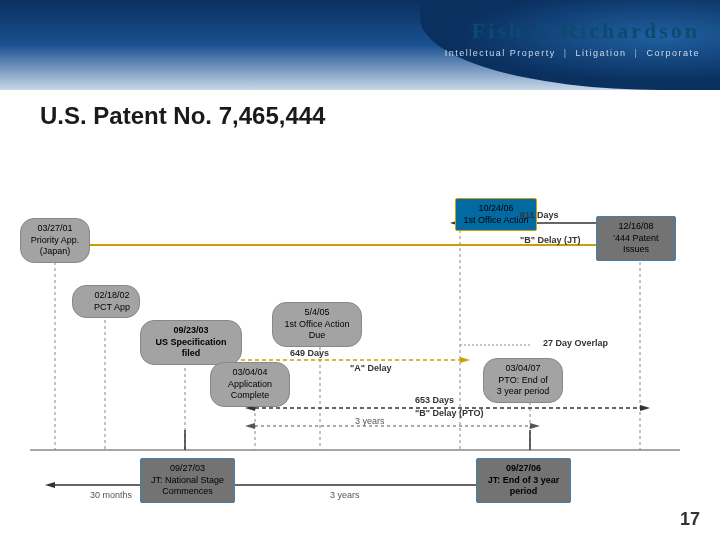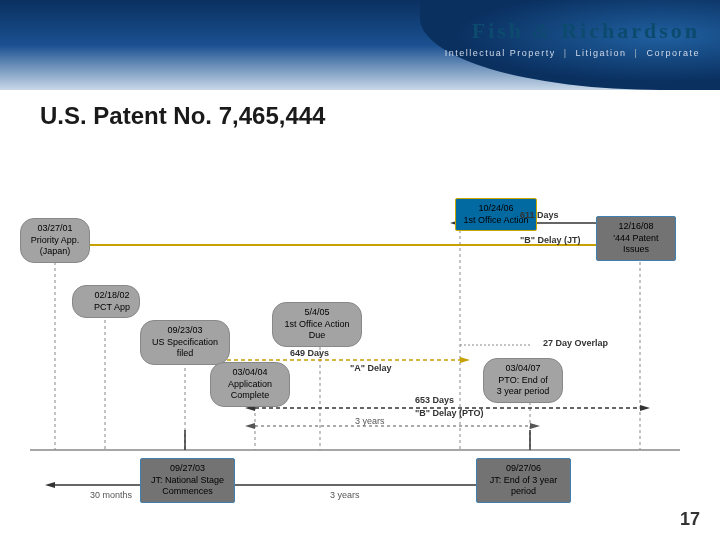--- a/index.html
+++ b/index.html
@@ -235,21 +235,21 @@
   </svg>
 
   <div class="timeline-box gray" style="left:20px; top:128px; width:70px;">
     <span>03/27/01<br>Priority App.<br>(Japan)</span>
   </div>
 
   <div class="timeline-box gray" style="left:72px; top:195px; width:68px;padding-left:18px;">
     <span>02/18/02<br>PCT App</span>
   </div>
 
-  <div class="timeline-box gray" style="left:140px; top:230px; width:90px;">
+  <div class="timeline-box gray" style="left:140px; top:230px; width:102px;font-weight:bold;">
     <span>09/23/03<br>US Specification filed</span>
   </div>
 
   <div class="timeline-box gray" style="left:210px; top:272px; width:80px;">
     <span>03/04/04<br>Application<br>Complete</span>
   </div>
 
   <div class="timeline-box gray" style="left:272px; top:212px; width:90px;">
     <span>5/4/05<br>1st Office Action Due</span>
   </div>
@@ -263,21 +263,21 @@
   </div>
 
   <div class="timeline-box gray" style="left:483px; top:268px; width:80px;">
     <span>03/04/07<br>PTO: End of<br>3 year period</span>
   </div>
 
   <div class="timeline-box blue" style="left:140px; top:368px; width:95px;">
     <span>09/27/03<br>JT: National Stage Commences</span>
   </div>
 
-  <div class="timeline-box blue" style="left:476px; top:368px; width:95px;">
+  <div class="timeline-box blue" style="left:476px; top:368px; width:95px;font-weight:bold;">
     <span>09/27/06<br>JT: End of 3 year period</span>
   </div>
 
   <div class="delay-label" style="left:520px; top:120px;">
     <span>611 Days</span>
   </div>
 
   <div class="delay-label" style="left:520px; top:145px;">
     <span>"B" Delay (JT)</span>
   </div>

